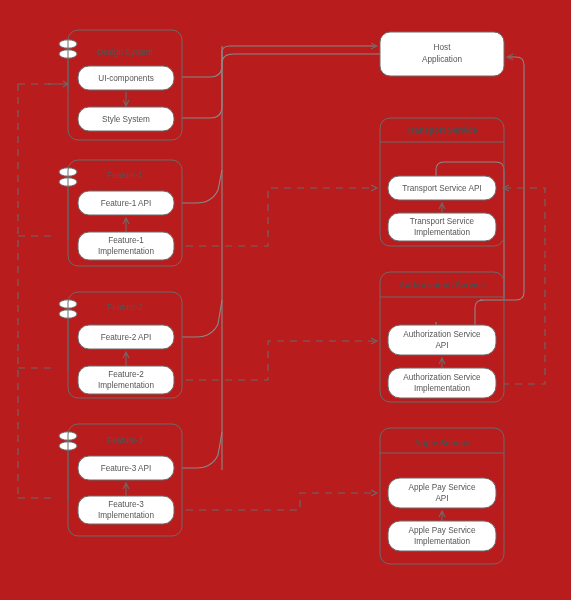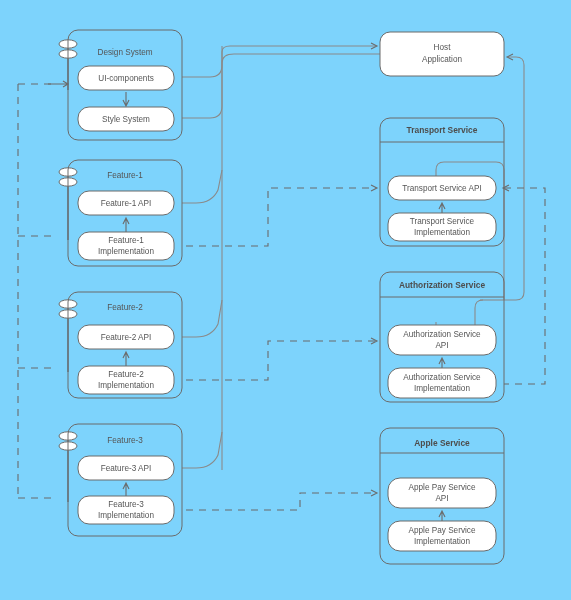--- a/index.html
+++ b/index.html
@@ -4,21 +4,21 @@
 <style>
   html, body {
     margin: 0;
     padding: 0;
     background: #ffffff;
   }
   #diagram-root {
     position: relative;
     width: 571px;
     height: 600px;
-    background: #7dd3fc;
+    background: #b91c1c;
     font-family: "Liberation Sans", sans-serif;
     overflow: hidden;
   }
   svg.layer {
     position: absolute;
     top: 0; left: 0;
     width: 571px;
     height: 600px;
   }
   .grp-rect {

